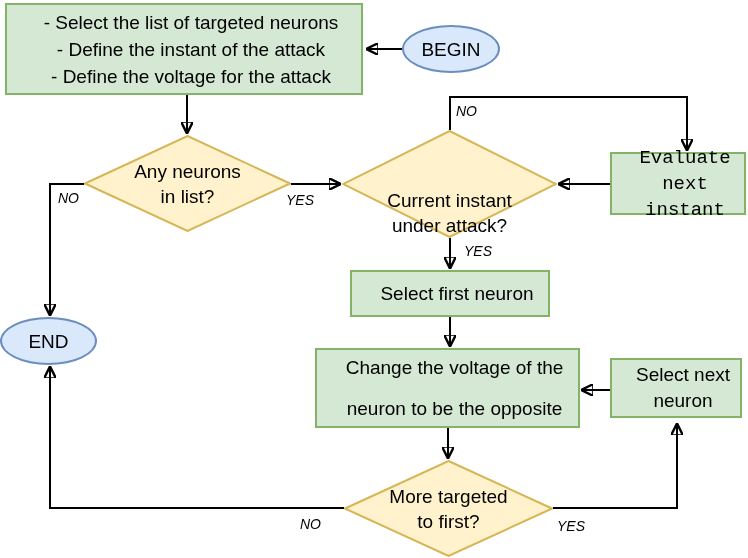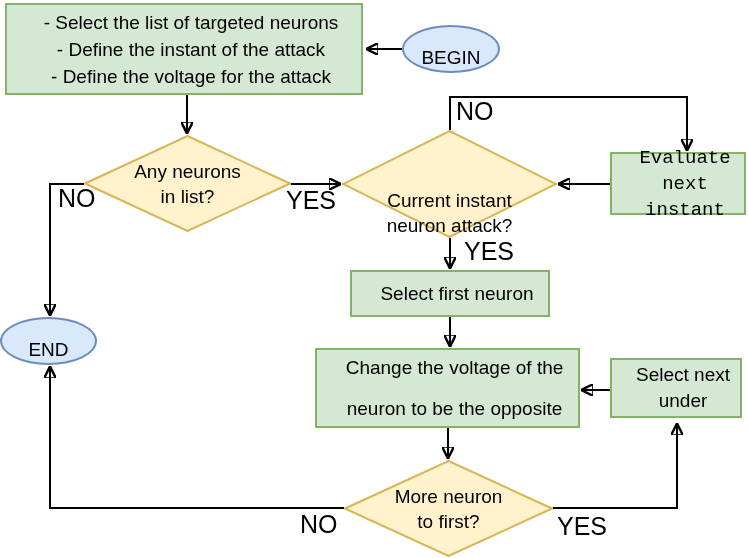--- a/index.html
+++ b/index.html
@@ -36,33 +36,33 @@
   }
   .process{
     background:var(--process-fill);
     border:2px solid var(--process-stroke);
     padding-left:14px;
   }
   .terminal{
     background:var(--terminal-fill);
     border:2px solid var(--terminal-stroke);
     border-radius:50%;
-    justify-content:flex-end;
   }
   .diamond{background:transparent;border:none;}
   .diamond .shape{position:absolute;left:0;top:0;}
   .diamond .shape polygon{fill:var(--decision-fill);stroke:var(--decision-stroke);stroke-width:2;}
   .diamond .label{position:relative;z-index:1;line-height:25px;}
   .line{display:block;}
   .edge-label{
     position:absolute;
-    font-size:25px;
+    font-size:14px;
     line-height:22px;
     z-index:2;
     white-space:nowrap;
+    font-style:italic;
   }
 </style>
 </head>
 <body>
 
 <div class="flowchart">
 
   <svg id="connectors" width="748" height="558">
     <defs>
       <marker id="arr" viewBox="0 0 10 10" refX="9.5" refY="5" markerWidth="12" markerHeight="12" markerUnits="userSpaceOnUse" orient="auto">
@@ -102,49 +102,49 @@
       <span class="line">in list?</span>
     </div>
   </div>
 
   <div class="node diamond" style="left:342px;top:130px;width:215px;height:108px;justify-content:flex-end;">
     <svg class="shape" width="215" height="108">
       <polygon points="107.5,1 214,54 107.5,107 1,54"></polygon>
     </svg>
     <div class="label">
       <span class="line">Current instant</span>
-      <span class="line">neuron attack?</span>
+      <span class="line">under attack?</span>
     </div>
   </div>
 
   <div class="node process" style="left:610px;top:152px;width:136px;height:63px;line-height:26px;font-family:Liberation Mono, monospace;">
     <span class="line">Evaluate</span>
     <span class="line">next instant</span>
   </div>
 
   <div class="node process" style="left:350px;top:270px;width:200px;height:47px;text-align:right;">
     <span>Select first neuron</span>
   </div>
 
   <div class="node process" style="left:315px;top:348px;width:265px;height:80px;line-height:29px;gap:12px;">
     <span class="line">Change the voltage of the</span>
     <span class="line">neuron to be the opposite</span>
   </div>
 
   <div class="node process" style="left:610px;top:358px;width:132px;height:60px;line-height:26px;">
     <span class="line">Select next</span>
-    <span class="line">under</span>
+    <span class="line">neuron</span>
   </div>
 
   <div class="node diamond" style="left:344px;top:460px;width:209px;height:97px;">
     <svg class="shape" width="209" height="97">
       <polygon points="104.5,1 208,48.5 104.5,96 1,48.5"></polygon>
     </svg>
     <div class="label">
-      <span class="line">More neuron</span>
+      <span class="line">More targeted</span>
       <span class="line">to first?</span>
     </div>
   </div>
 
   <div class="node terminal" style="left:0px;top:317px;width:97px;height:48px;">
     <span>END</span>
   </div>
 
   <div class="edge-label" style="left:58px;top:187px;">NO</div>
   <div class="edge-label" style="left:286px;top:189px;">YES</div>

